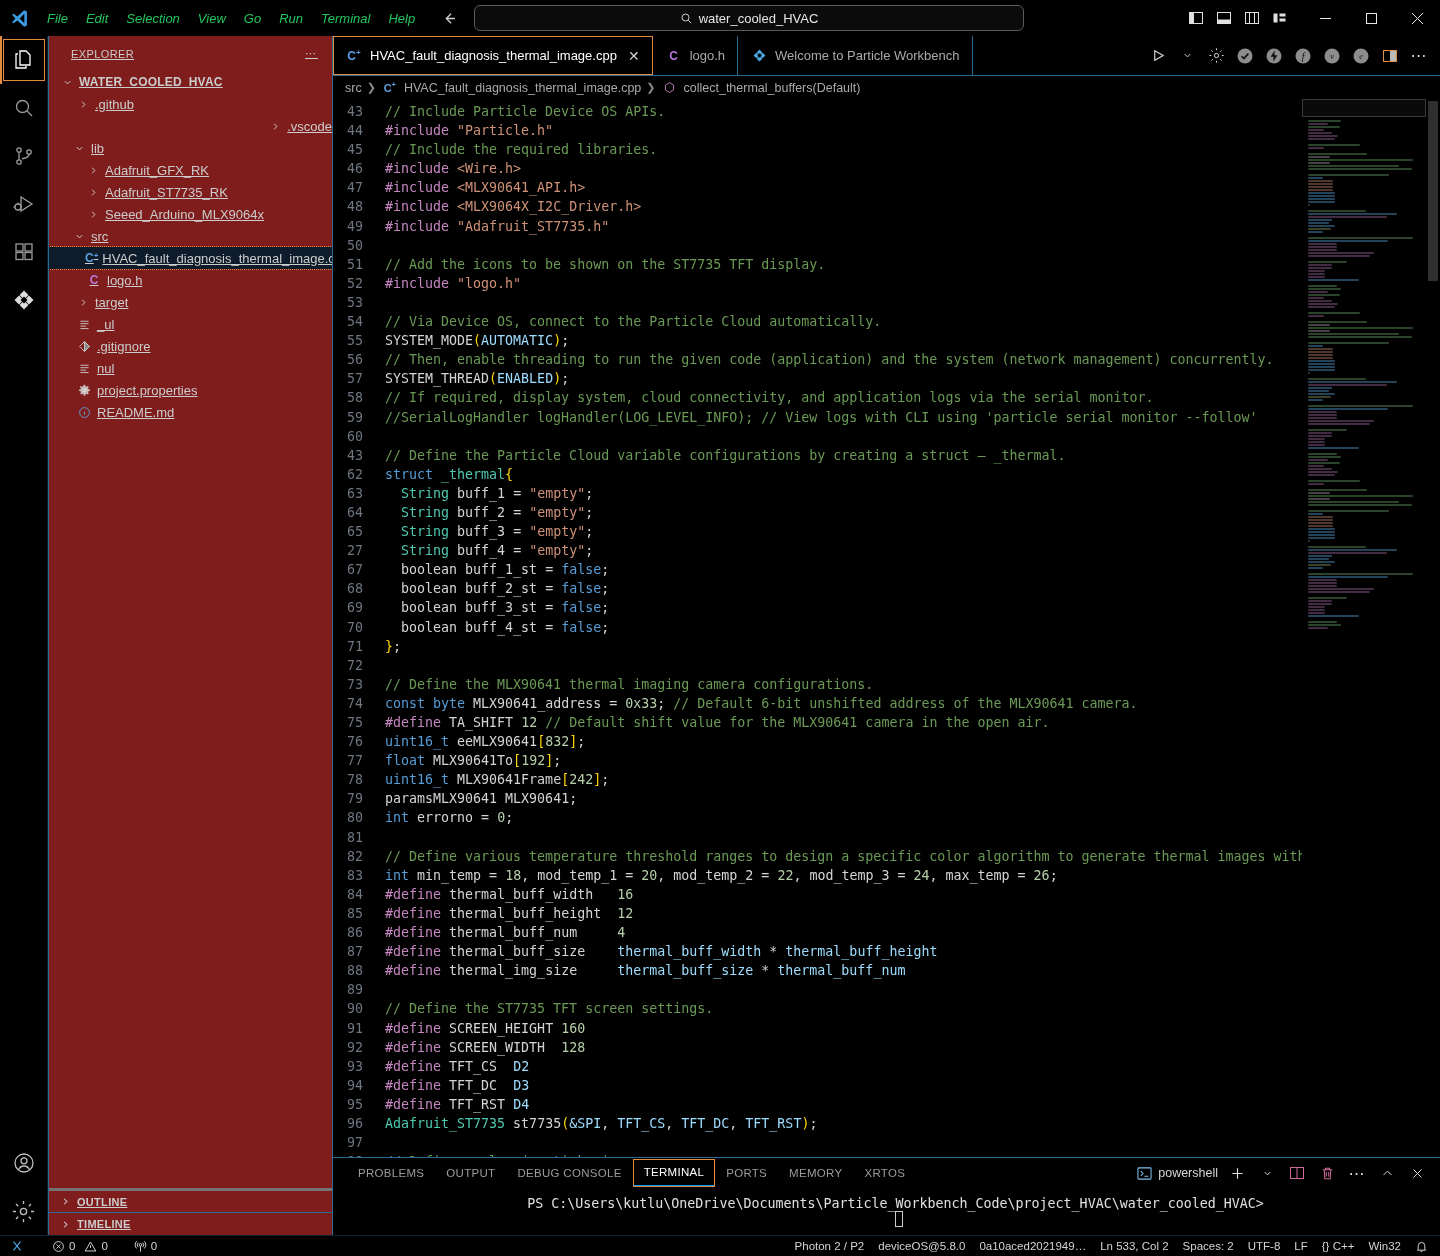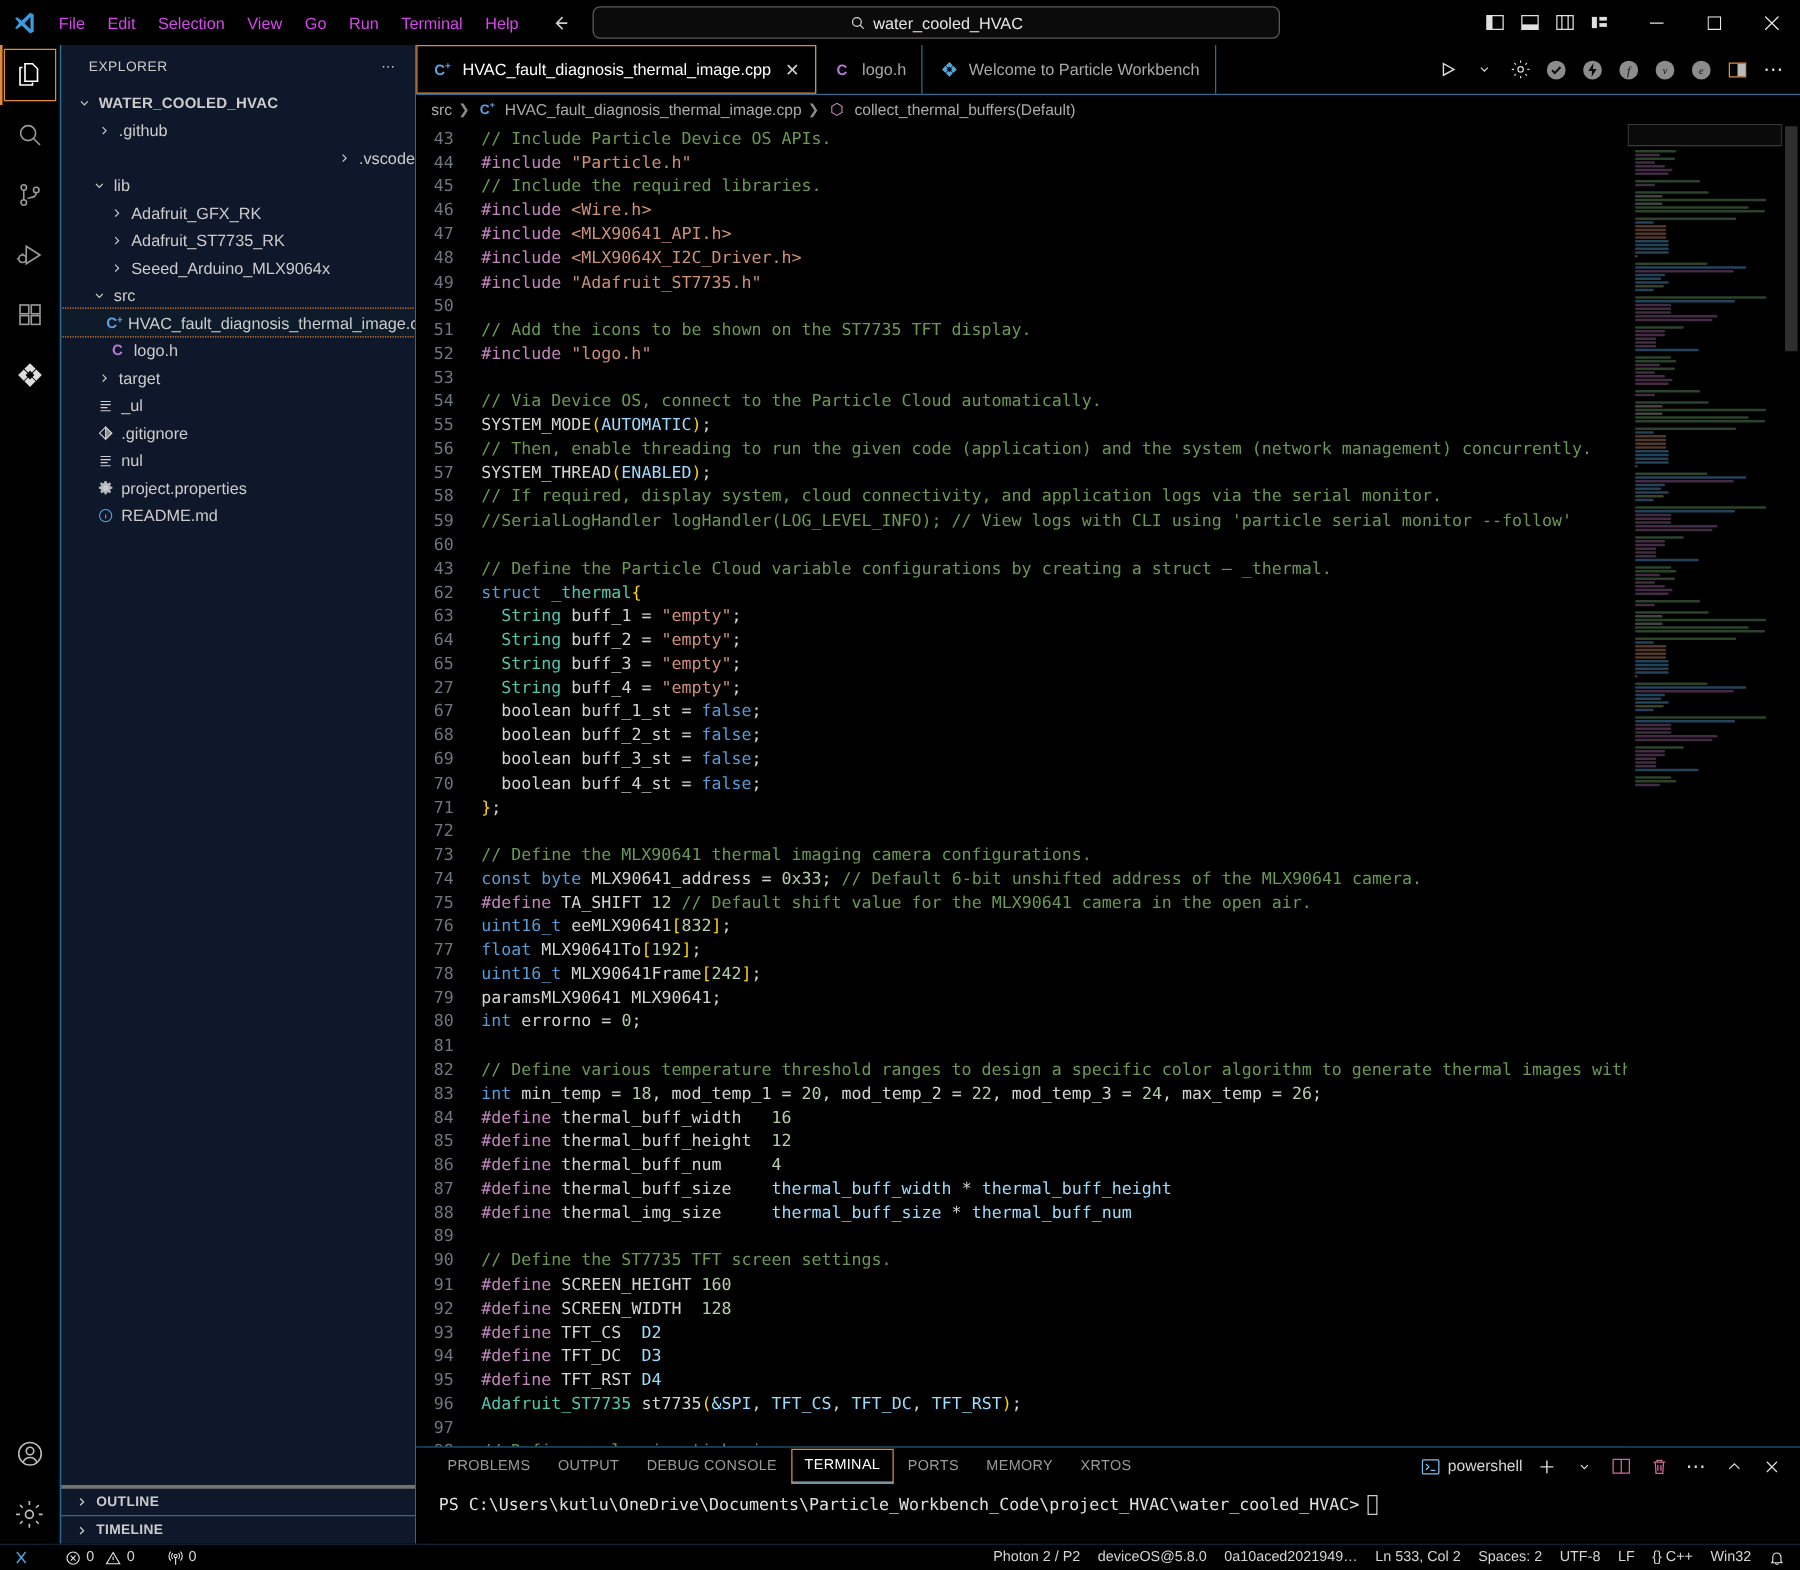--- a/index.html
+++ b/index.html
@@ -17,21 +17,21 @@
     height: 36px; flex: 0 0 36px;
     background: #000000;
     display: flex; align-items: center;
     font-size: 13px; color: #cccccc;
     position: relative;
   }
   .vscode-logo { width: 38px; display:flex; align-items:center; justify-content:center; }
   .menu { display: flex; align-items: center; height: 100%; }
   .menu-item {
     padding: 4px 9px; height: 100%; display: flex; align-items: center;
-    font-size: 13px; color: #d946ef; cursor: default;
+    font-size: 13px; color: #22c55e; cursor: default; font-style: italic;
   }
   .nav-arrows { display:flex; align-items:center; gap:10px; margin-left: 14px; }
   .nav-arrow { width: 22px; height:22px; display:flex; align-items:center; justify-content:center; }
   .arrow-back { color: #cfcfcf; }
   .arrow-fwd { color: #e08a3c; }
   .qinput {
     position: absolute; left: 474px; top: 5px;
     width: 550px; height: 26px;
     background: #0b0b0b; border: 1px solid #5a5a5a; border-radius: 6px;
     display: flex; align-items: center; justify-content: center; gap: 6px;
@@ -57,24 +57,25 @@
   }
   .act-ic.active { color: #ffffff; }
   .act-ic.active::before {
     content:""; position:absolute; left:0; top:0; bottom:0; width:2px; background:#e08a3c;
   }
   .act-ic.active { outline: 1px solid #e08a3c; outline-offset: -4px; }
   .act-spacer { flex: 1 1 auto; }
 
   
   .sidebar {
-    width: 285px; flex: 0 0 285px; background: #0f172a;
+    width: 285px; flex: 0 0 285px; background: #7f1d1d;
     display: flex; flex-direction: column;
     border-right: 1px solid #2a6b93;
     border-left: 1px solid #2a6b93;
+    text-decoration: underline;
   }
   .sb-header {
     height: 35px; display:flex; align-items:center; justify-content: space-between;
     padding: 0 14px 0 22px; font-size: 11px; letter-spacing: .4px; color:#cccccc;
   }
   .sb-tree { flex: 1 1 auto; overflow: hidden; font-size: 13px; }
   .trow {
     height: 22px; display:flex; align-items:center; gap:4px;
     padding-left: 8px; color: #cccccc; white-space: nowrap; cursor: default;
   }
@@ -143,21 +144,21 @@
   .ptab {
     font-size: 11.5px; letter-spacing:.3px; color:#9b9b9b; padding: 0 11px;
     height: 28px; display:flex; align-items:center;
   }
   .ptab.active { color:#ffffff; outline:1px solid #e08a3c; outline-offset:-1px;
                  border-bottom: 2px solid #0098ff; }
   .panel-actions { margin-left:auto; display:flex; align-items:center; gap:8px; padding-right: 12px; }
   .pa { width:22px; height:22px; display:flex; align-items:center; justify-content:center; color:#cfcfcf; }
   .term-name { font-size: 12.5px; color:#d6d6d6; display:flex; align-items:center; gap:6px; }
   .term-body { flex:1 1 auto; padding: 8px 0 0 18px; }
-  .term-line { font-family:"DejaVu Sans Mono", monospace; font-size: 13.3px; color:#e0e0e0; display:flex; align-items:center;}
+  .term-line { font-family:"DejaVu Sans Mono", monospace; font-size: 13.3px; color:#e0e0e0; display:flex; align-items:center;flex-direction:column;}
   .cursor-blk { display:inline-block; width:8px; height:16px; border:1px solid #cccccc; margin-left:6px; }
 
   
   .statusbar {
     height: 21px; flex:0 0 21px; background:#000; display:flex; align-items:center;
     font-size: 11.5px; color:#d4d4d4; border-top:1px solid #0b2030;
   }
   .sitem { padding: 0 7px; height:21px; display:flex; align-items:center; gap:4px; white-space:nowrap; }
   .s-right { margin-left:auto; display:flex; }
   svg { display:block; }

